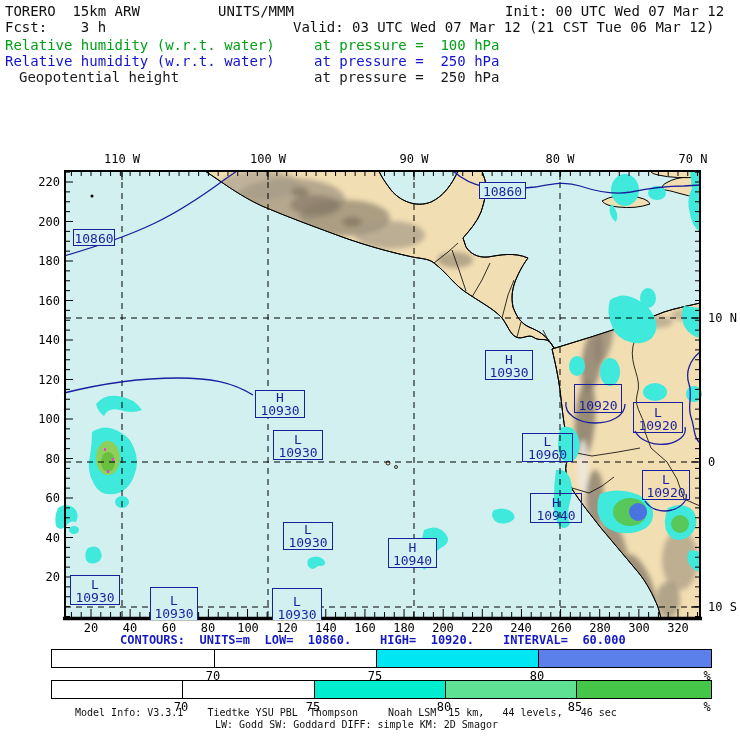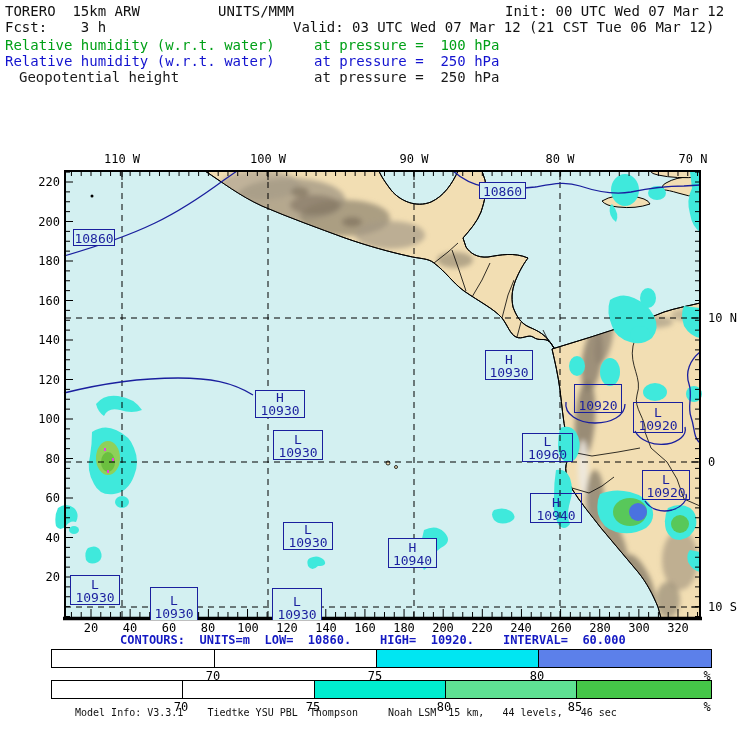--- a/index.html
+++ b/index.html
@@ -539,13 +539,14 @@
         <div class="cdiv" style="left: 524px;"></div>
       </div>
       <span class="clab" style="left: 181px; top: 700px;">70</span>
       <span class="clab" style="left: 313px; top: 700px;">75</span>
       <span class="clab" style="left: 444px; top: 700px;">80</span>
       <span class="clab" style="left: 575px; top: 700px;">85</span>
       <span class="clab" style="left: 707px; top: 700px;">%</span>
     </div>
 
   <div id="footer-line1">Model Info: V3.3.1    Tiedtke YSU PBL  Thompson     Noah LSM  15 km,   44 levels,   46 sec</div>
+  <div id="footer-line2">LW: Godd SW: Goddard DIFF: simple KM: 2D Smagor</div>
 </div>
 
 </body></html>

